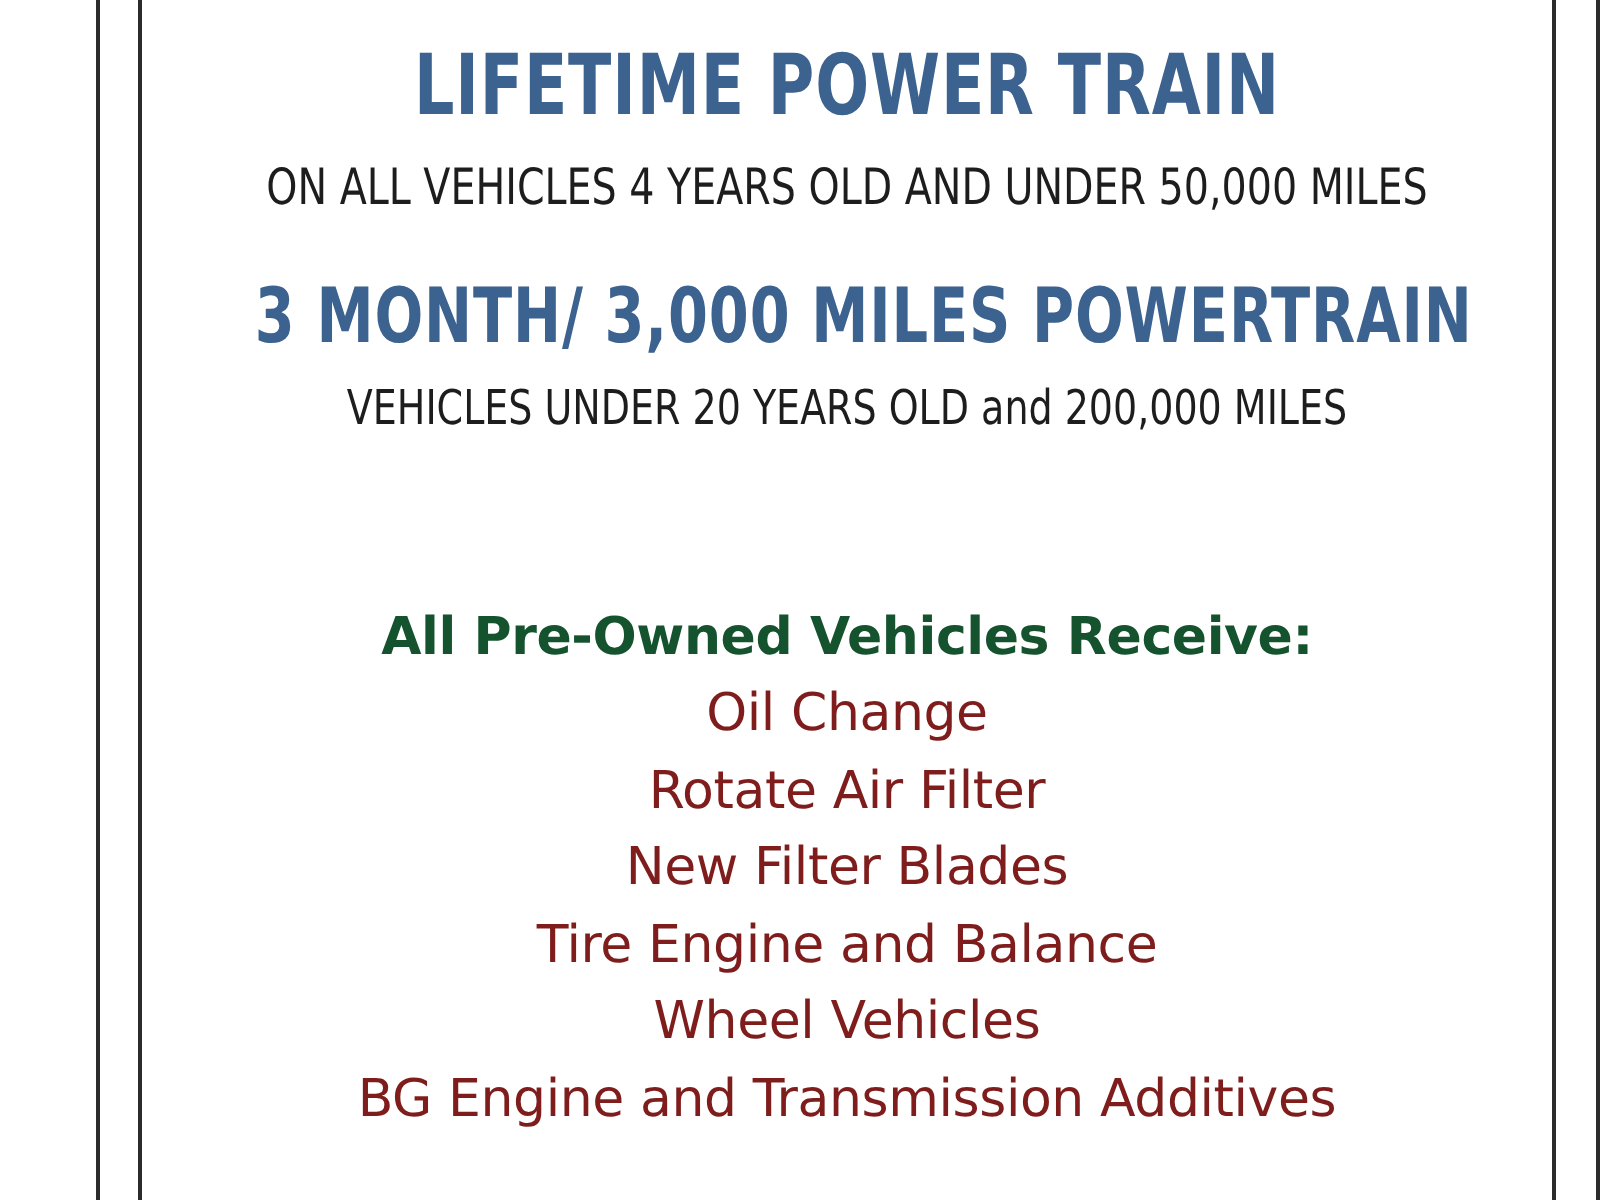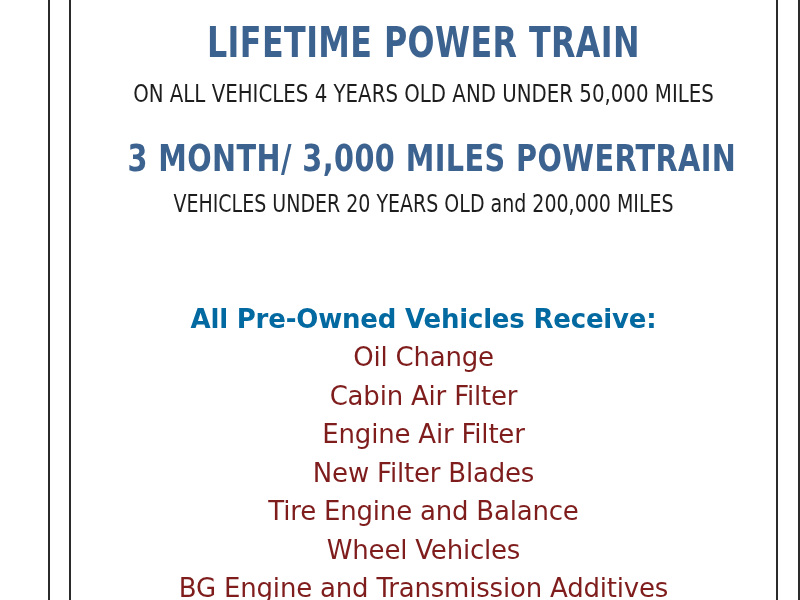--- a/index.html
+++ b/index.html
@@ -103,21 +103,21 @@
   }
 
   
   .services {
     position: absolute;
     left: 0;
     top: 300px;
     width: 705px;
   }
   .services-title {
-    color: #0369a1;
+    color: #14532d;
     font-family: "DejaVu Sans", "Liberation Sans", sans-serif;
     font-weight: bold;
     font-size: 26px;
     line-height: 38px;
     letter-spacing: -0.2px;
     white-space: nowrap;
   }
   .service-item {
     color: #7f1d1d;
     font-family: "DejaVu Sans", "Liberation Sans", sans-serif;
@@ -145,22 +145,21 @@
     <div class="subhead subhead-1">ON ALL VEHICLES 4 YEARS OLD AND UNDER 50,000 MILES</div>
 
     <div class="headline headline-2">3 MONTH/ 3,000 MILES POWERTRAIN</div>
 
     <div class="subhead subhead-2">VEHICLES UNDER 20 YEARS OLD and 200,000 MILES</div>
 
     <div class="services">
       <div class="services-title">All Pre-Owned Vehicles Receive:</div>
 
       <div class="service-item">Oil Change</div>
-      <div class="service-item">Cabin Air Filter</div>
-      <div class="service-item">Engine Air Filter</div>
+      <div class="service-item">Rotate Air Filter</div>
       <div class="service-item">New Filter Blades</div>
       <div class="service-item">Tire Engine and Balance</div>
       <div class="service-item">Wheel Vehicles</div>
       <div class="service-item">BG Engine and Transmission Additives</div>
     </div>
 
   </div>
 </div>
 
 </body></html>

